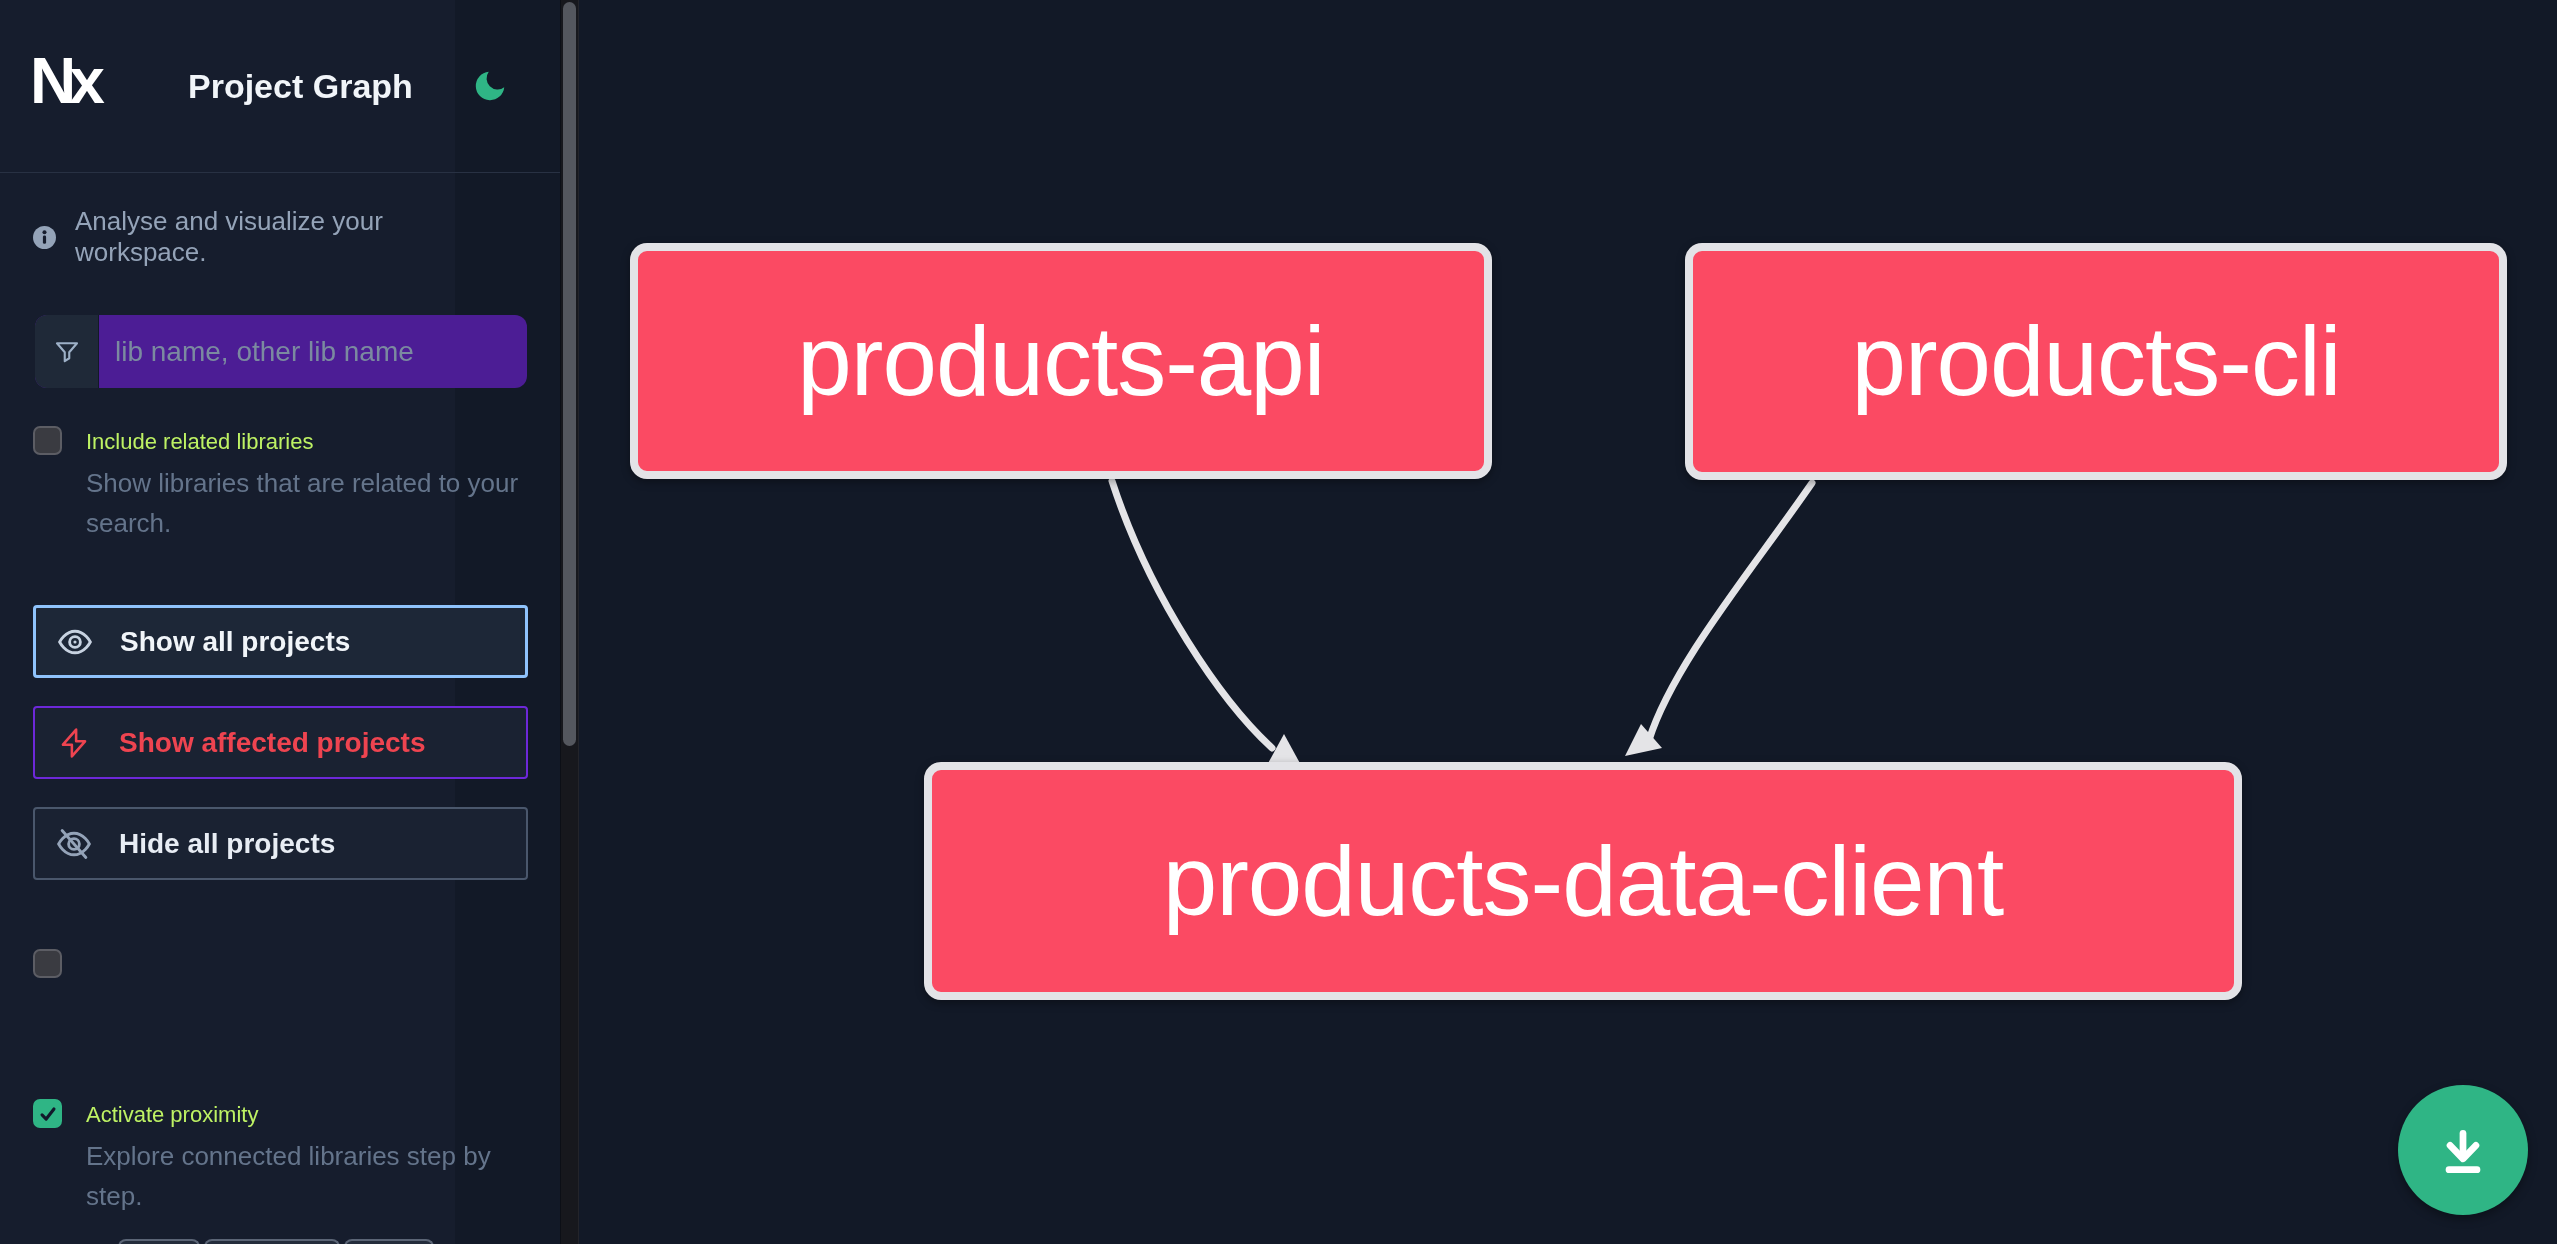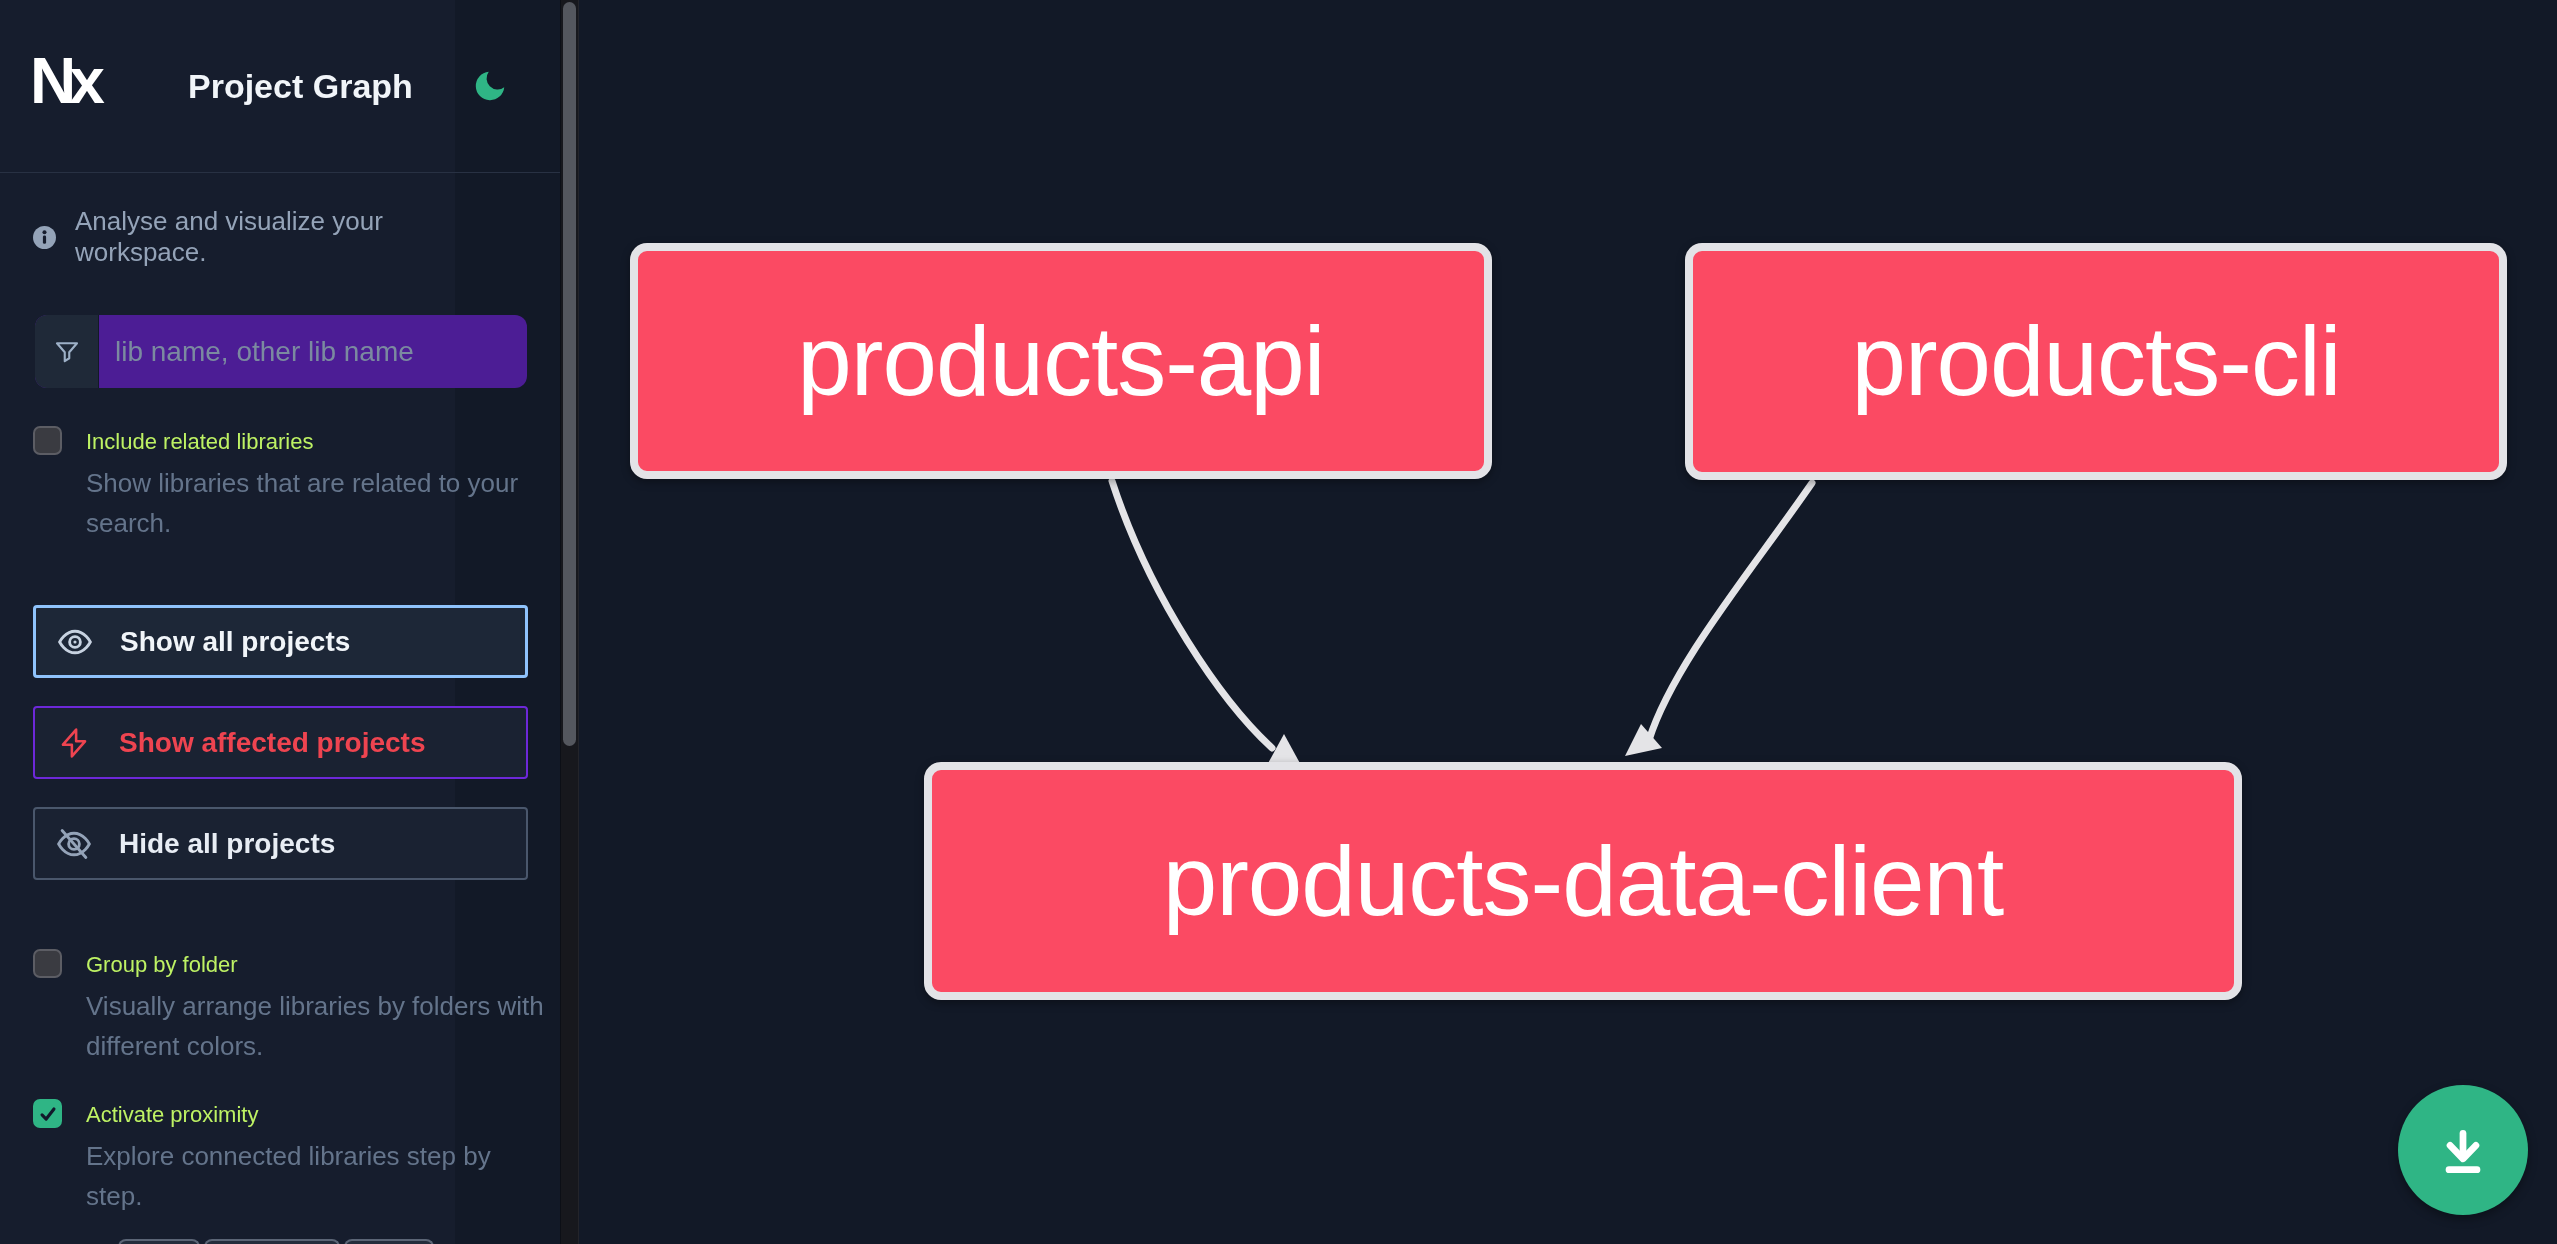--- a/index.html
+++ b/index.html
@@ -151,24 +151,20 @@
           <path d="M2.3 12 S5.8 5.2 12 5.2 21.7 12 21.7 12 18.2 18.8 12 18.8 2.3 12 2.3 12 Z"></path>
           <circle cx="12" cy="12" r="3.4"></circle>
           <line x1="4.5" y1="3.5" x2="19.5" y2="20.5" stroke-linecap="round"></line>
         </svg>
       </span>
       <span>Hide all projects</span>
     </div>
 
     <div class="option opt-group">
       <span class="checkbox"></span>
-      <div>
-        <div class="option-label">Group by folder</div>
-        <div class="option-desc">Visually arrange libraries by folders with different colors.</div>
-      </div>
     </div>
 
     <div class="option opt-prox">
       <span class="checkbox checked">
         <svg width="22" height="22" viewBox="0 0 24 24" fill="none" stroke="#12192b" stroke-width="3.4" stroke-linecap="round" stroke-linejoin="round">
           <polyline points="5.5,13 10,17.5 18.5,6.5"></polyline>
         </svg>
       </span>
       <div>
         <div class="option-label">Activate proximity</div>

